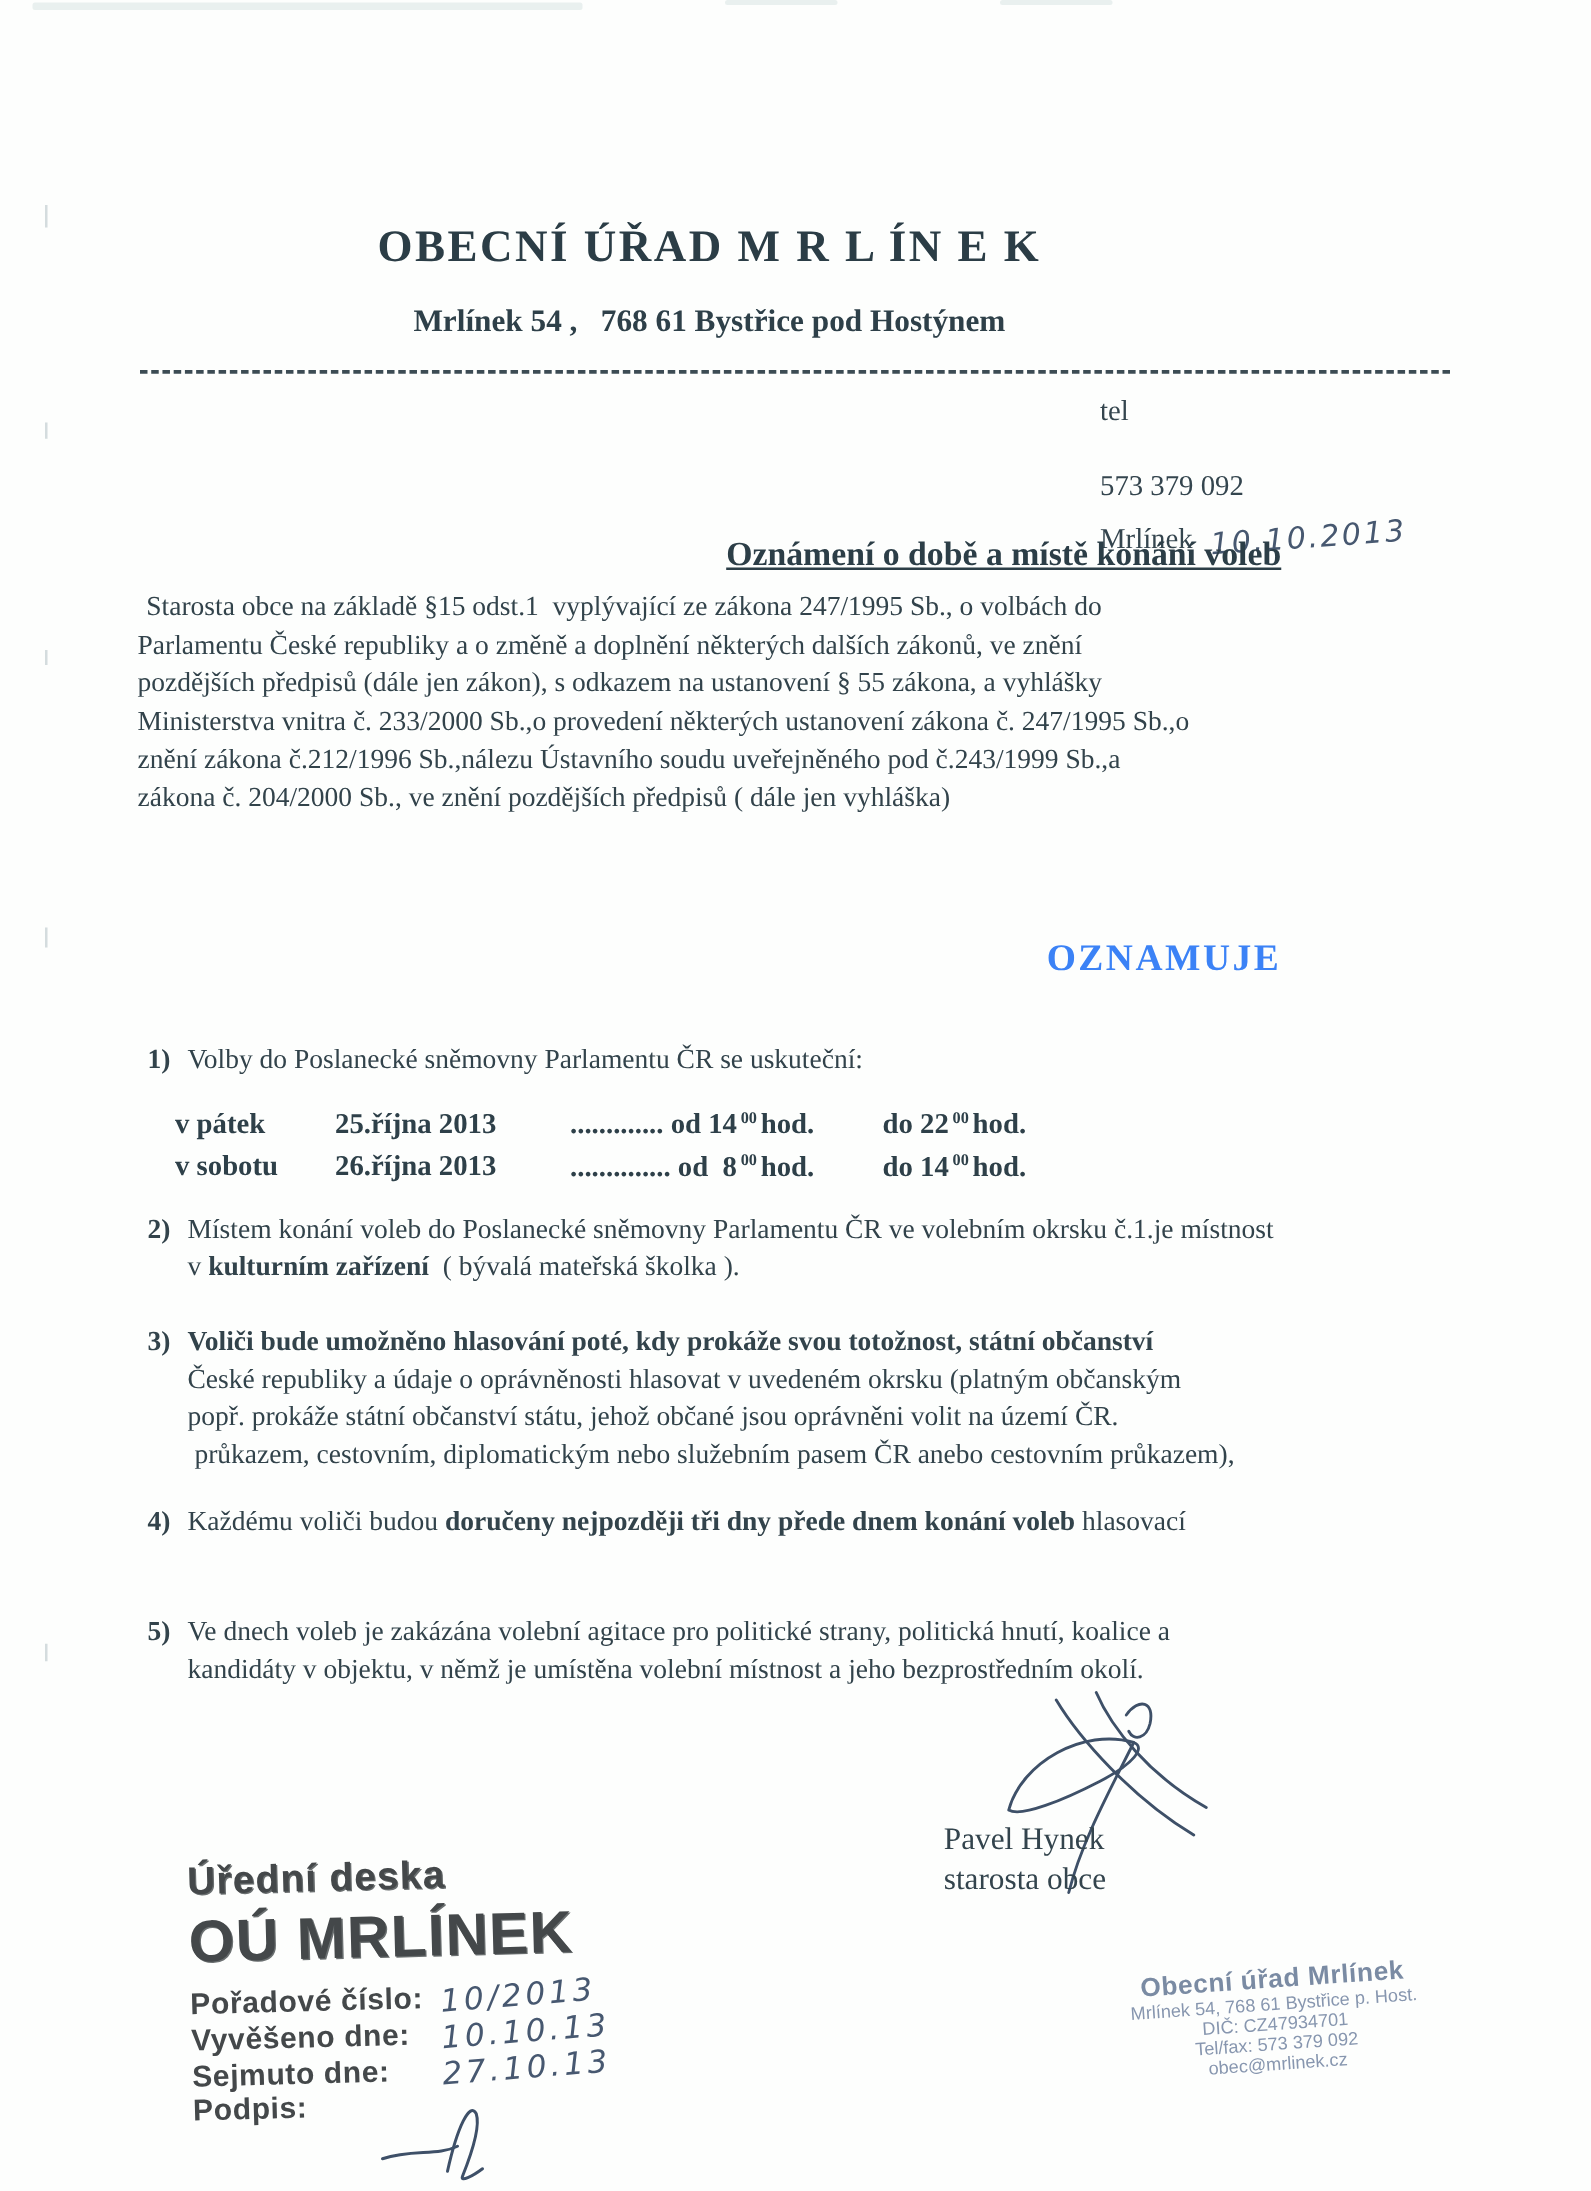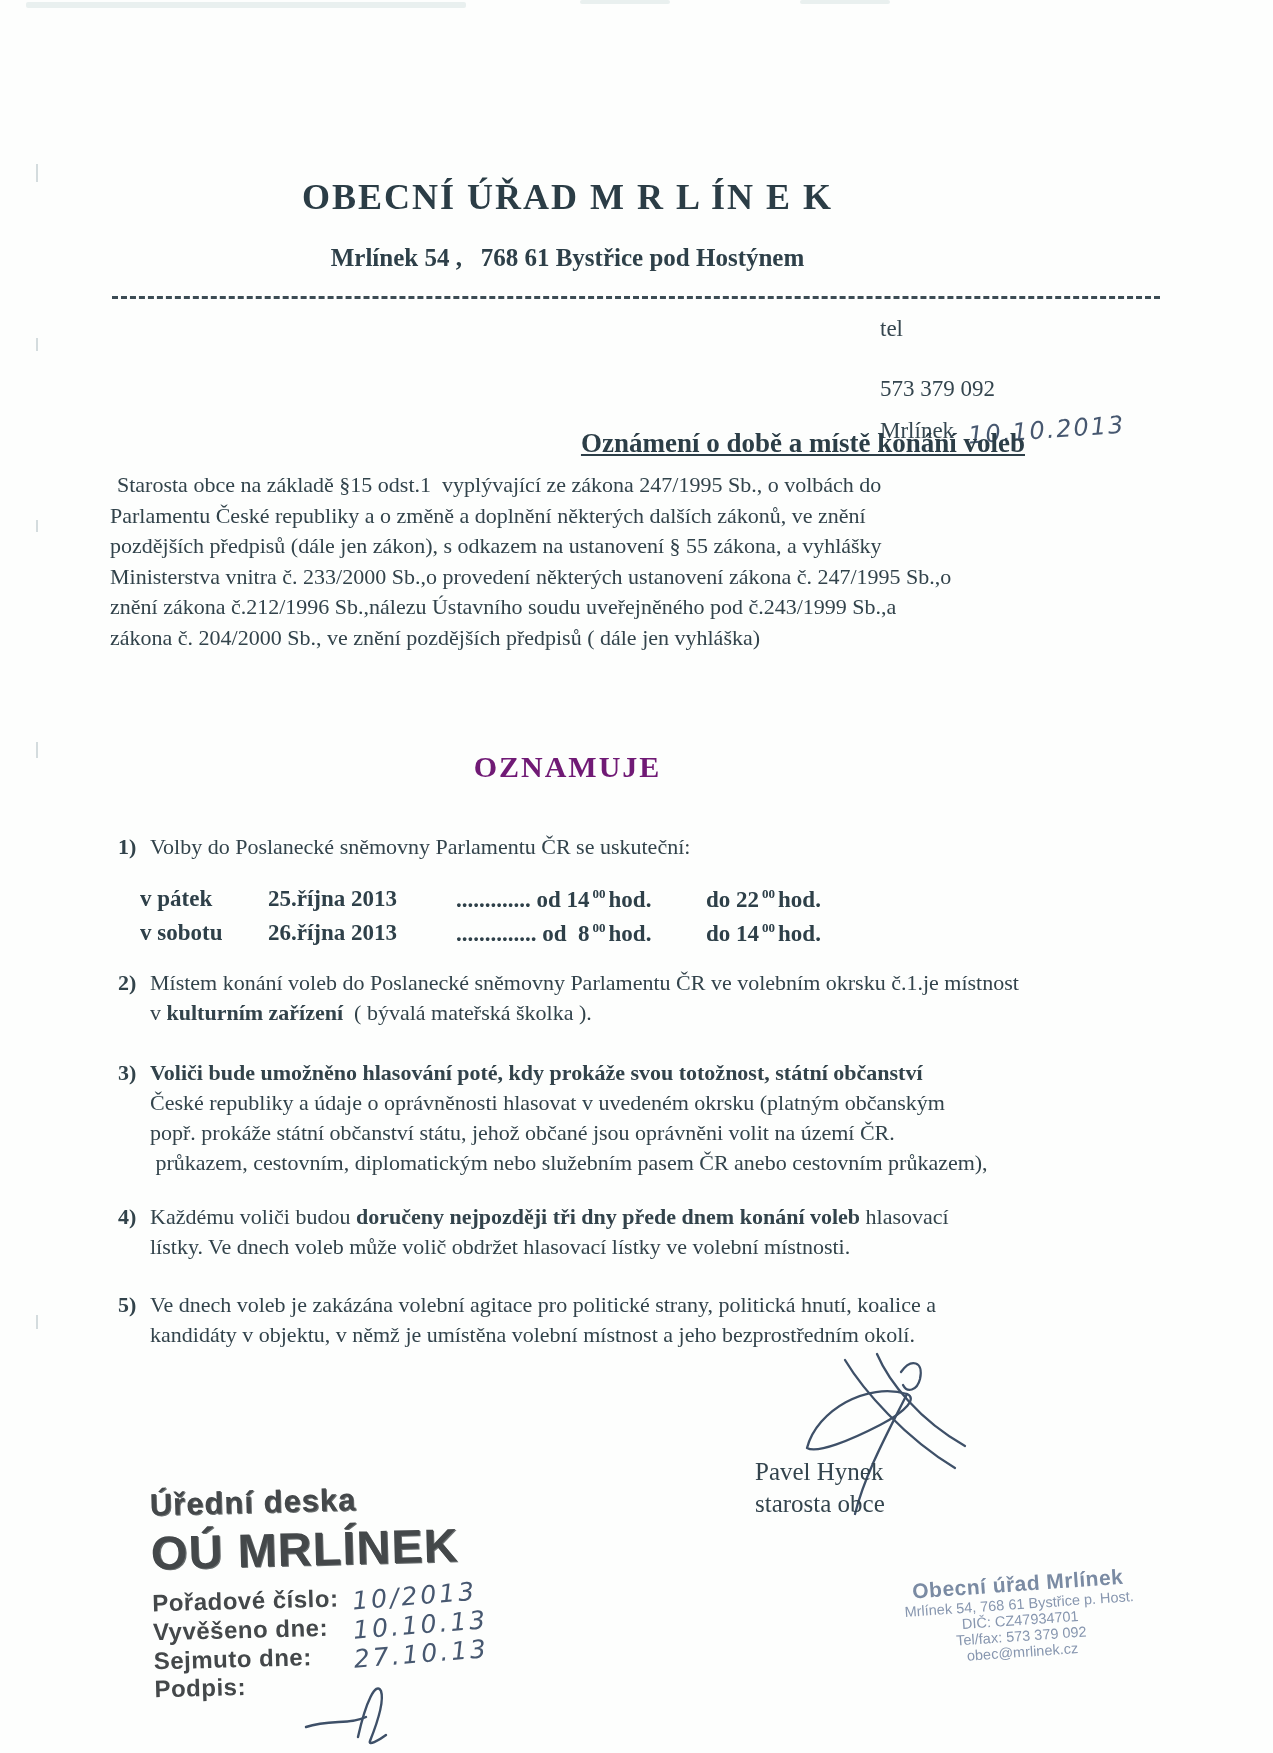--- a/index.html
+++ b/index.html
@@ -26,22 +26,22 @@
   .hand { font-family:"DejaVu Sans", sans-serif; font-style:italic; color:#475870; }
   .hand-date-top { display:inline-block; font-size:24px; letter-spacing:2px; transform:rotate(-4deg); }
 
   
   .notice-title { position:absolute; top:428px; left:110px; width:915px; text-align:right;
                   font-size:27px; font-weight:bold; color:#2c3e47;text-decoration:underline; }
   .intro { position:absolute; top:470px; left:110px; font-size:22px; line-height:30.5px; }
   .intro div { white-space:pre; }
   .intro div:first-child { padding-left:7px; }
 
-  .announce { position:absolute; top:750px; left:110px; width:915px; text-align:center;
-              font-size:30px; font-weight:bold; letter-spacing:2px; color:#701a75; }
+  .announce { position:absolute; top:750px; left:110px; width:915px; text-align:right;
+              font-size:30px; font-weight:bold; letter-spacing:2px; color:#3b82f6; }
 
   .item { position:absolute; left:118px; font-size:22px; line-height:30px; }
   .item .row { display:flex; white-space:pre; }
   .item .num { font-weight:bold; width:32px; flex:0 0 32px; }
   .item .cont { padding-left:32px; white-space:pre; }
   .b { font-weight:bold; }
 
   
   .schedule { position:absolute; top:886px; left:140px; font-size:23px; font-weight:bold;
               color:#2e4049; }
@@ -160,21 +160,20 @@
     <div class="cont">České republiky a údaje o oprávněnosti hlasovat v uvedeném okrsku (platným občanským</div>
     <div class="cont">popř. prokáže státní občanství státu, jehož občané jsou oprávněni volit na území ČR.</div>
     <div class="cont"> průkazem, cestovním, diplomatickým nebo služebním pasem ČR anebo cestovním průkazem),</div>
   </div>
 
   <div class="item" style="top:1202px;">
     <div class="row">
       <span class="num">4)</span>
       <span><span>Každému voliči budou </span><span class="b">doručeny nejpozději tři dny přede dnem konání voleb</span><span> hlasovací</span></span>
     </div>
-    <div class="cont">lístky. Ve dnech voleb může volič obdržet hlasovací lístky ve volební místnosti.</div>
   </div>
 
   <div class="item" style="top:1290px;">
     <div class="row">
       <span class="num">5)</span>
       <span>Ve dnech voleb je zakázána volební agitace pro politické strany, politická hnutí, koalice a</span>
     </div>
     <div class="cont">kandidáty v objektu, v němž je umístěna volební místnost a jeho bezprostředním okolí.</div>
   </div>
 

